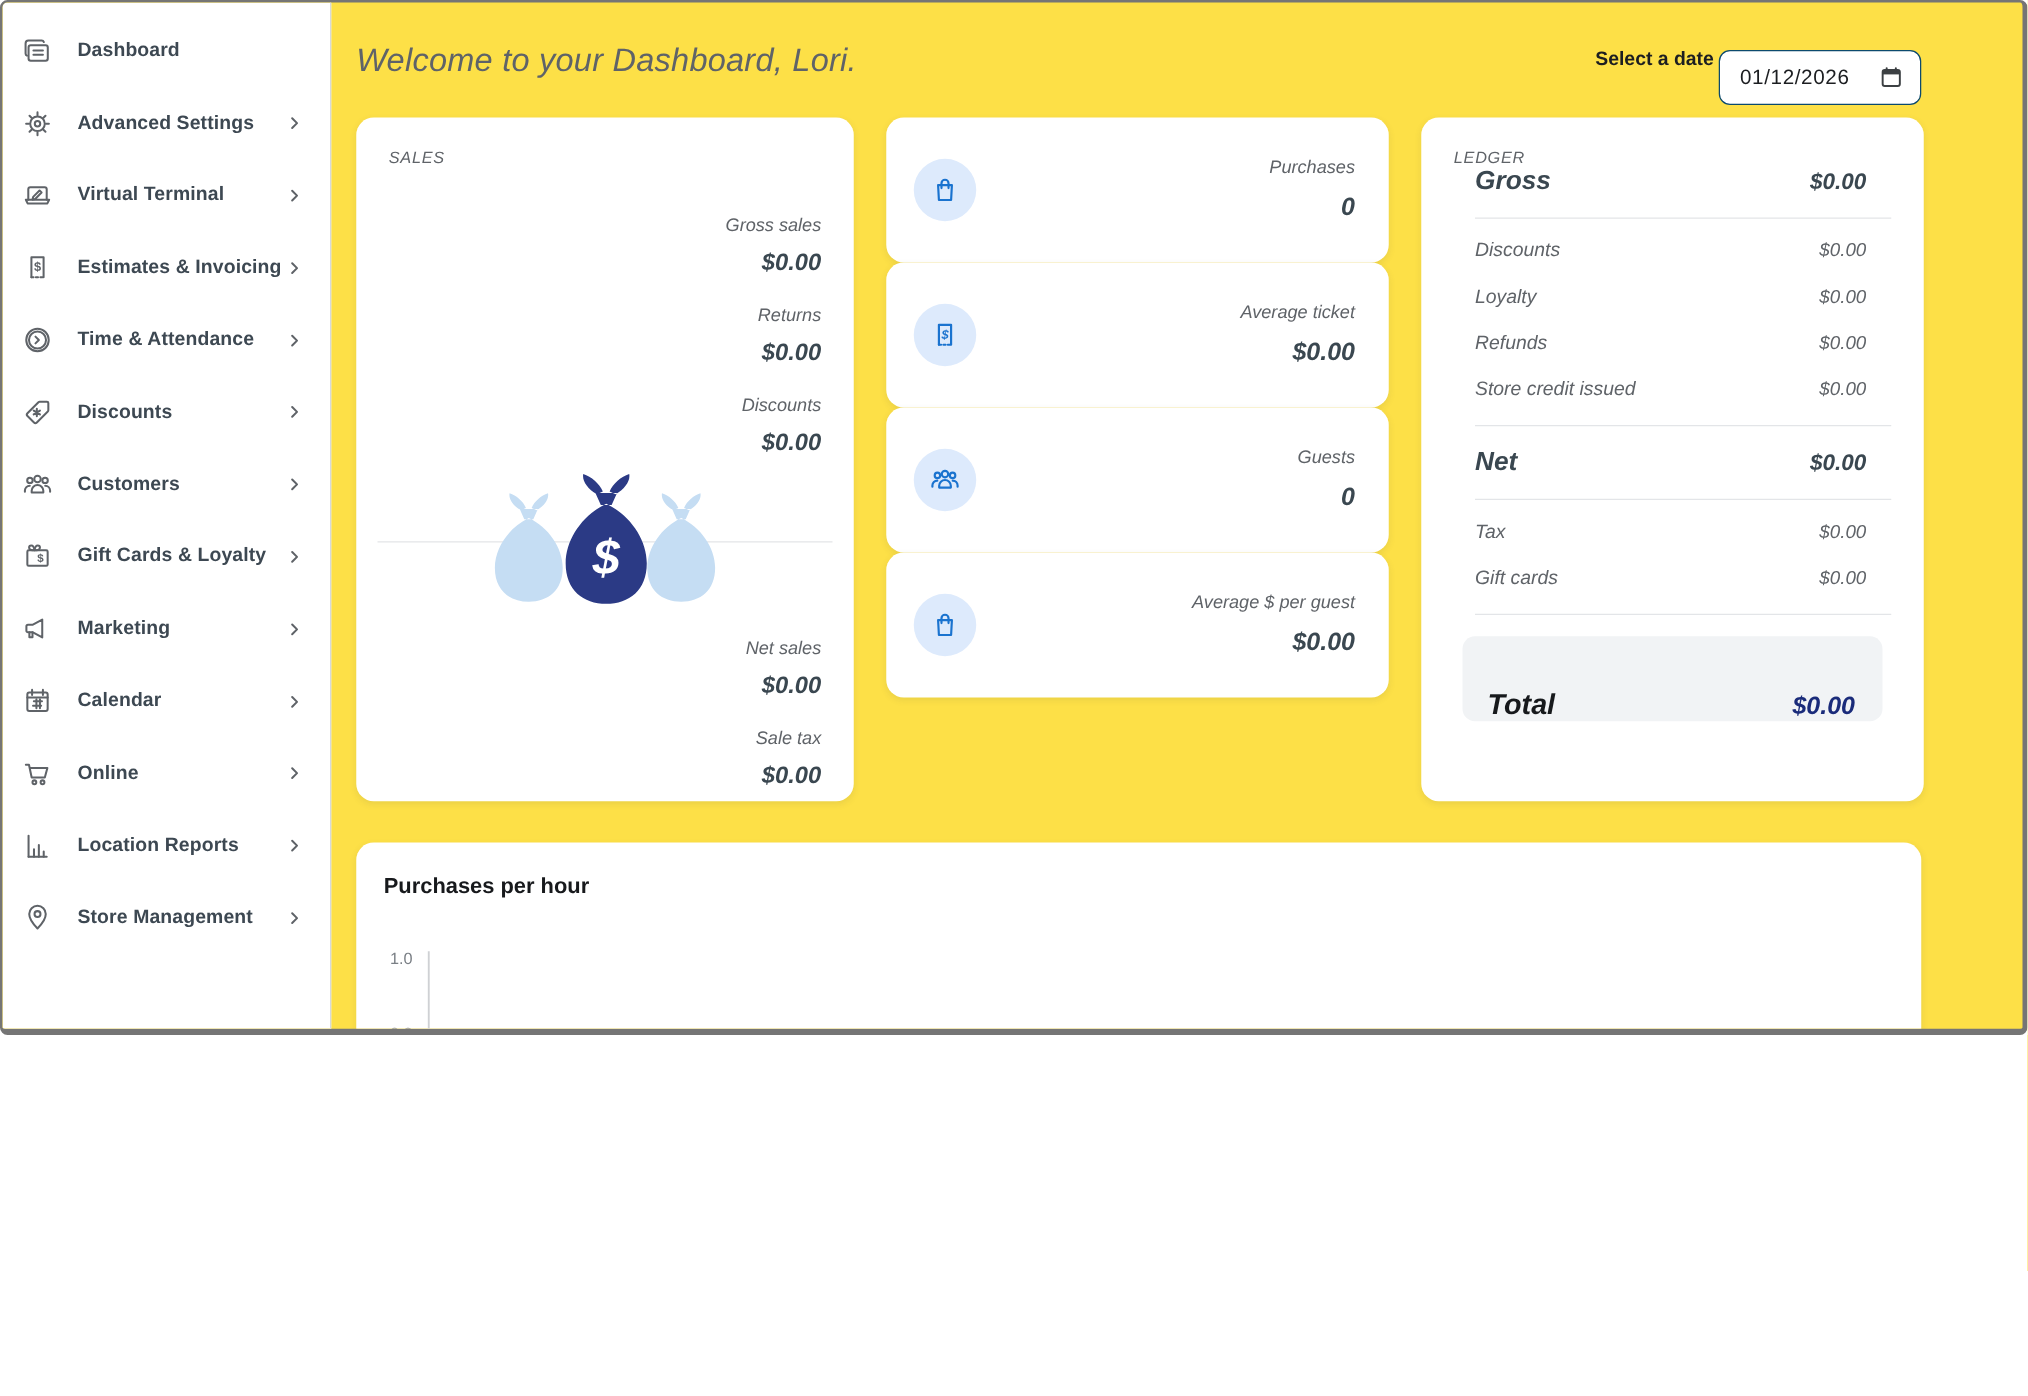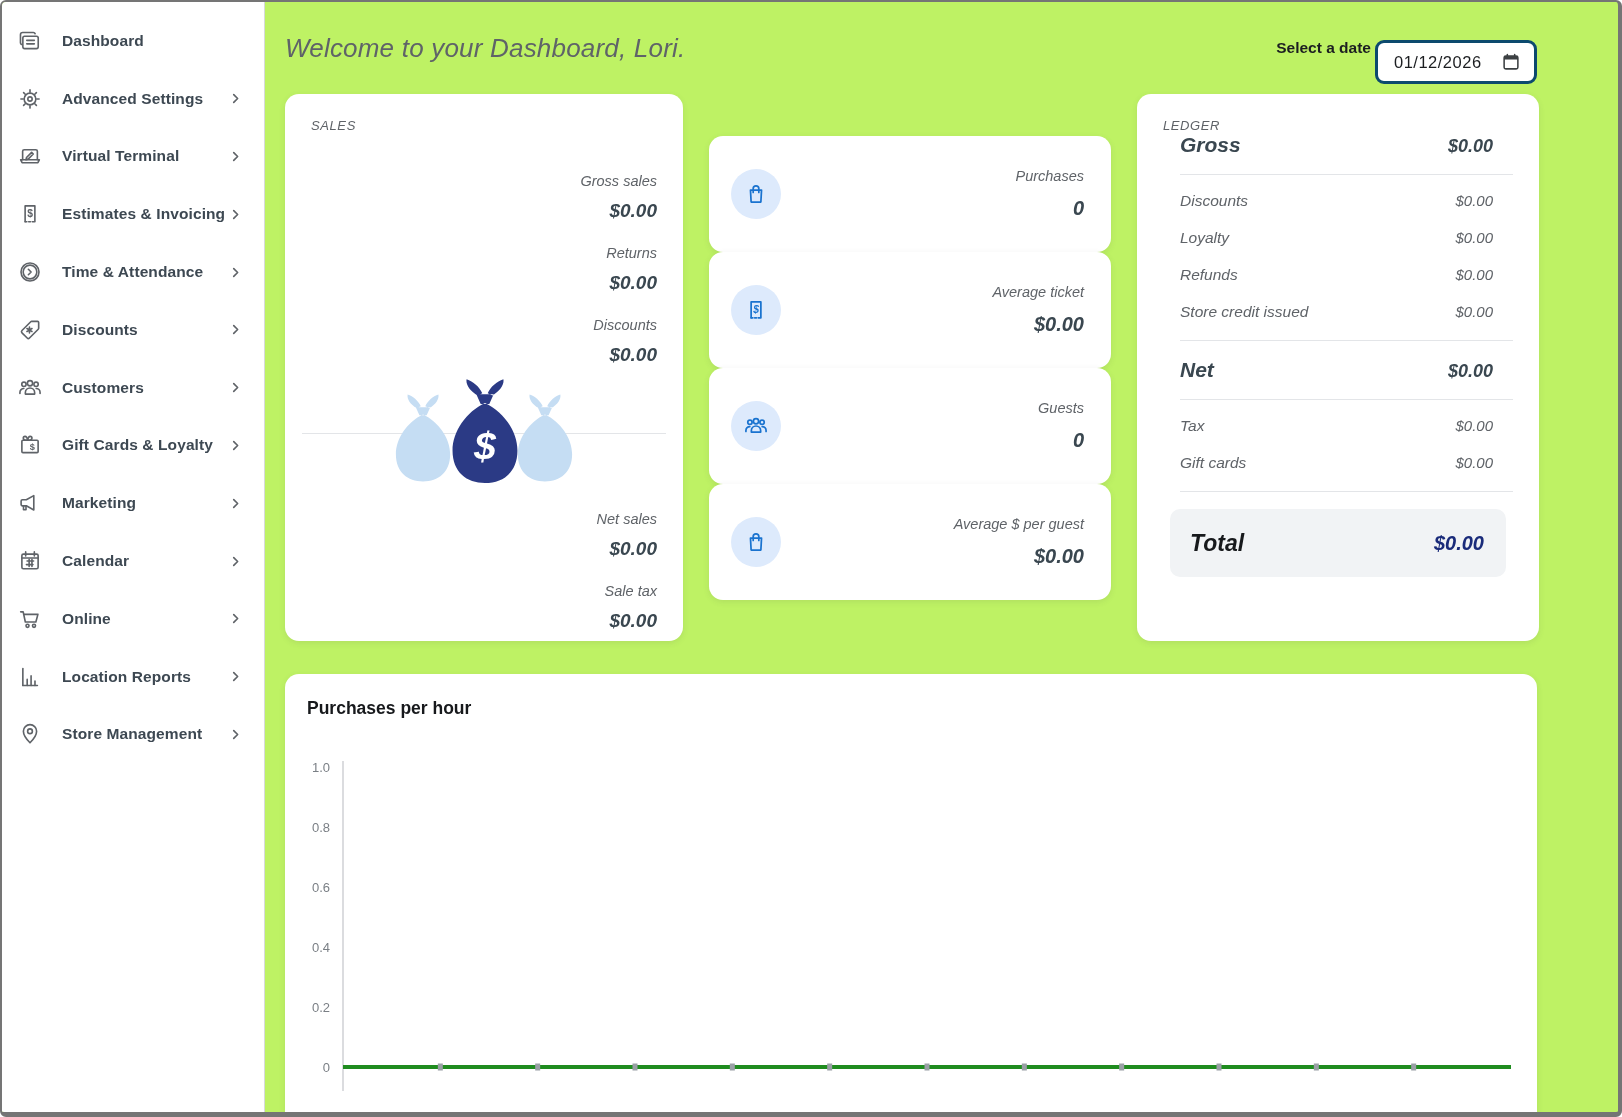--- a/index.html
+++ b/index.html
@@ -1,69 +1,69 @@
 <!DOCTYPE html>
 <html><head>
 <meta charset="utf-8">
 <style>
   html,body{margin:0;padding:0;background:#ffffff;font-family:"Liberation Sans",sans-serif;}
   *{box-sizing:border-box;}
-  .frame{width:1622px;height:1117px;border:2px solid #757575;border-right-width:4px;border-bottom-width:5px;
-    border-radius:6px;overflow:hidden;display:flex;background:#bef264;}
+  .frame{width:1622px;height:828px;border:2px solid #757575;border-right-width:4px;border-bottom-width:5px;
+    border-radius:6px;overflow:hidden;display:flex;background:#fde047;}
   
   .sidebar{width:263px;min-width:263px;background:#ffffff;border-right:1px solid #d7d9db;padding-top:10px;}
   .nav-item{height:57.8px;display:flex;align-items:center;padding:0 20px 0 14px;cursor:pointer;color:#5f6368;}
   .nav-ic{width:28px;height:28px;display:flex;align-items:center;justify-content:center;color:#5f6368;}
   .nav-ic .ic{width:26px;height:26px;stroke:currentColor;fill:none;stroke-width:1.5;stroke-linecap:round;stroke-linejoin:round;}
   .nav-label{margin-left:18px;font-size:15.5px;font-weight:700;color:#3d4852;letter-spacing:.1px;}
   .chev{margin-left:auto;width:17px;height:17px;color:#5f6368;}
   .chev .ic{width:17px;height:17px;stroke:currentColor;fill:none;stroke-width:2.3;stroke-linecap:round;stroke-linejoin:round;}
   
   .main{flex:1;padding:0 81px 0 20px;overflow:hidden;}
   .topbar{height:92px;display:flex;align-items:center;}
   .welcome{font-size:26px;font-weight:400;color:#5f6368;margin:0;letter-spacing:.2px;font-style:italic;}
   .date-wrap{margin-left:auto;display:flex;align-items:center;}
   .date-label{font-size:15.5px;font-weight:700;color:#1c1e21;margin-right:4px;}
-  .date-box{width:162px;height:44px;background:#fff;border:3px solid #0c4a6e;border-radius:9px;display:flex;
+  .date-box{width:162px;height:44px;background:#fff;border:1px solid #0c4a6e;border-radius:9px;display:flex;
     align-items:center;padding:0 12px 0 16px;cursor:pointer;margin-top:28px;}
   .date-value{font-size:16.5px;color:#1c1e21;letter-spacing:.5px;}
   .date-ic{margin-left:auto;width:22px;height:22px;color:#3c4043;}
   .date-ic .ic{width:22px;height:22px;stroke:currentColor;fill:none;stroke-width:1.7;stroke-linecap:round;}
   
   .card{background:#ffffff;border-radius:14px;box-shadow:0 2px 6px rgba(60,64,67,.10);}
   .top-grid{display:grid;grid-template-columns:398px 402px 402px;gap:26px;font-style:italic;}
   .card-eyebrow{font-size:13px;color:#5f6368;letter-spacing:.6px;}
   
   .sales-card{height:547px;padding:24px 26px 0 26px;display:flex;flex-direction:column;}
   .sales-metrics{display:flex;flex-direction:column;align-items:flex-end;margin-top:40px;}
   .metric{display:flex;flex-direction:column;align-items:flex-end;}
   .metric-label{font-size:14.5px;color:#5f6368;margin-bottom:11px;}
   .metric-value{font-size:19px;font-weight:700;color:#3a4750;margin-bottom:23px;}
   .bag-zone{position:relative;height:108px;margin:0 -26px;flex-shrink:0;}
   .bag-divider{position:absolute;left:17px;right:17px;top:44px;border-top:1px solid #e3e5e8;}
   .bags{position:absolute;left:50%;transform:translateX(-50%);top:-14px;}
   
-  .mid-col{display:flex;flex-direction:column;justify-content:center;height:547px;}
+  .mid-col{display:flex;flex-direction:column;justify-content:flex-start;height:547px;}
   .stat-card{height:116px;display:flex;align-items:center;padding:0 27px 0 22px;}
   .badge{width:50px;height:50px;border-radius:50%;background:#ddeafc;display:flex;align-items:center;justify-content:center;color:#1a73cf;}
   .badge .ic{width:26px;height:26px;stroke:currentColor;fill:none;stroke-width:1.6;stroke-linecap:round;stroke-linejoin:round;}
   .stat-right{margin-left:auto;display:flex;flex-direction:column;align-items:flex-end;gap:13px;}
   .stat-label{font-size:14.5px;color:#5f6368;}
   .stat-value{font-size:20px;font-weight:700;color:#3a4750;}
   
   .ledger-card{height:547px;padding:24px 26px 0 26px;}
   .ledger-row{display:flex;align-items:baseline;padding-left:17px;}
   .ledger-row.big{margin-top:0;}
   .lg-label{font-size:21px;font-weight:700;color:#3a4750;}
   .lg-value{margin-left:auto;font-size:18px;font-weight:700;color:#3a4750;margin-right:20px;}
   .ledger-hr{border:none;border-top:1px solid #e3e5e8;margin:17px 0 17px 17px;}
   .adj-row{display:flex;padding-left:17px;margin-bottom:19px;}
   .adj-label{font-size:15.5px;color:#5f6368;}
   .adj-value{margin-left:auto;font-size:15px;color:#5f6368;margin-right:20px;}
-  .total-block{margin:14px 7px 0 7px;background:#f1f3f5;border-radius:10px;height:68px;display:flex;align-items:center;padding:0 22px 0 20px;}
+  .total-block{margin:14px 7px 0 7px;background:#f1f3f5;border-radius:10px;height:68px;display:flex;align-items:flex-end;padding:0 22px 0 20px;}
   .total-label{font-size:23px;font-weight:700;color:#17191c;}
   .total-value{margin-left:auto;font-size:20px;font-weight:700;color:#1a2b7a;}
   
   .chart-card{margin-top:33px;height:452px;padding-top:24px;}
   .chart-title{font-size:17.5px;font-weight:700;color:#17191c;margin:0 0 8px 22px;}
   #chart-svg{display:block;width:1252px;height:386px;}
   #chart-svg .tick{font:13px "Liberation Sans",sans-serif;fill:#7a7f85;}
   .defs-hidden{position:absolute;width:0;height:0;overflow:hidden;}
 </style>
 </head>

